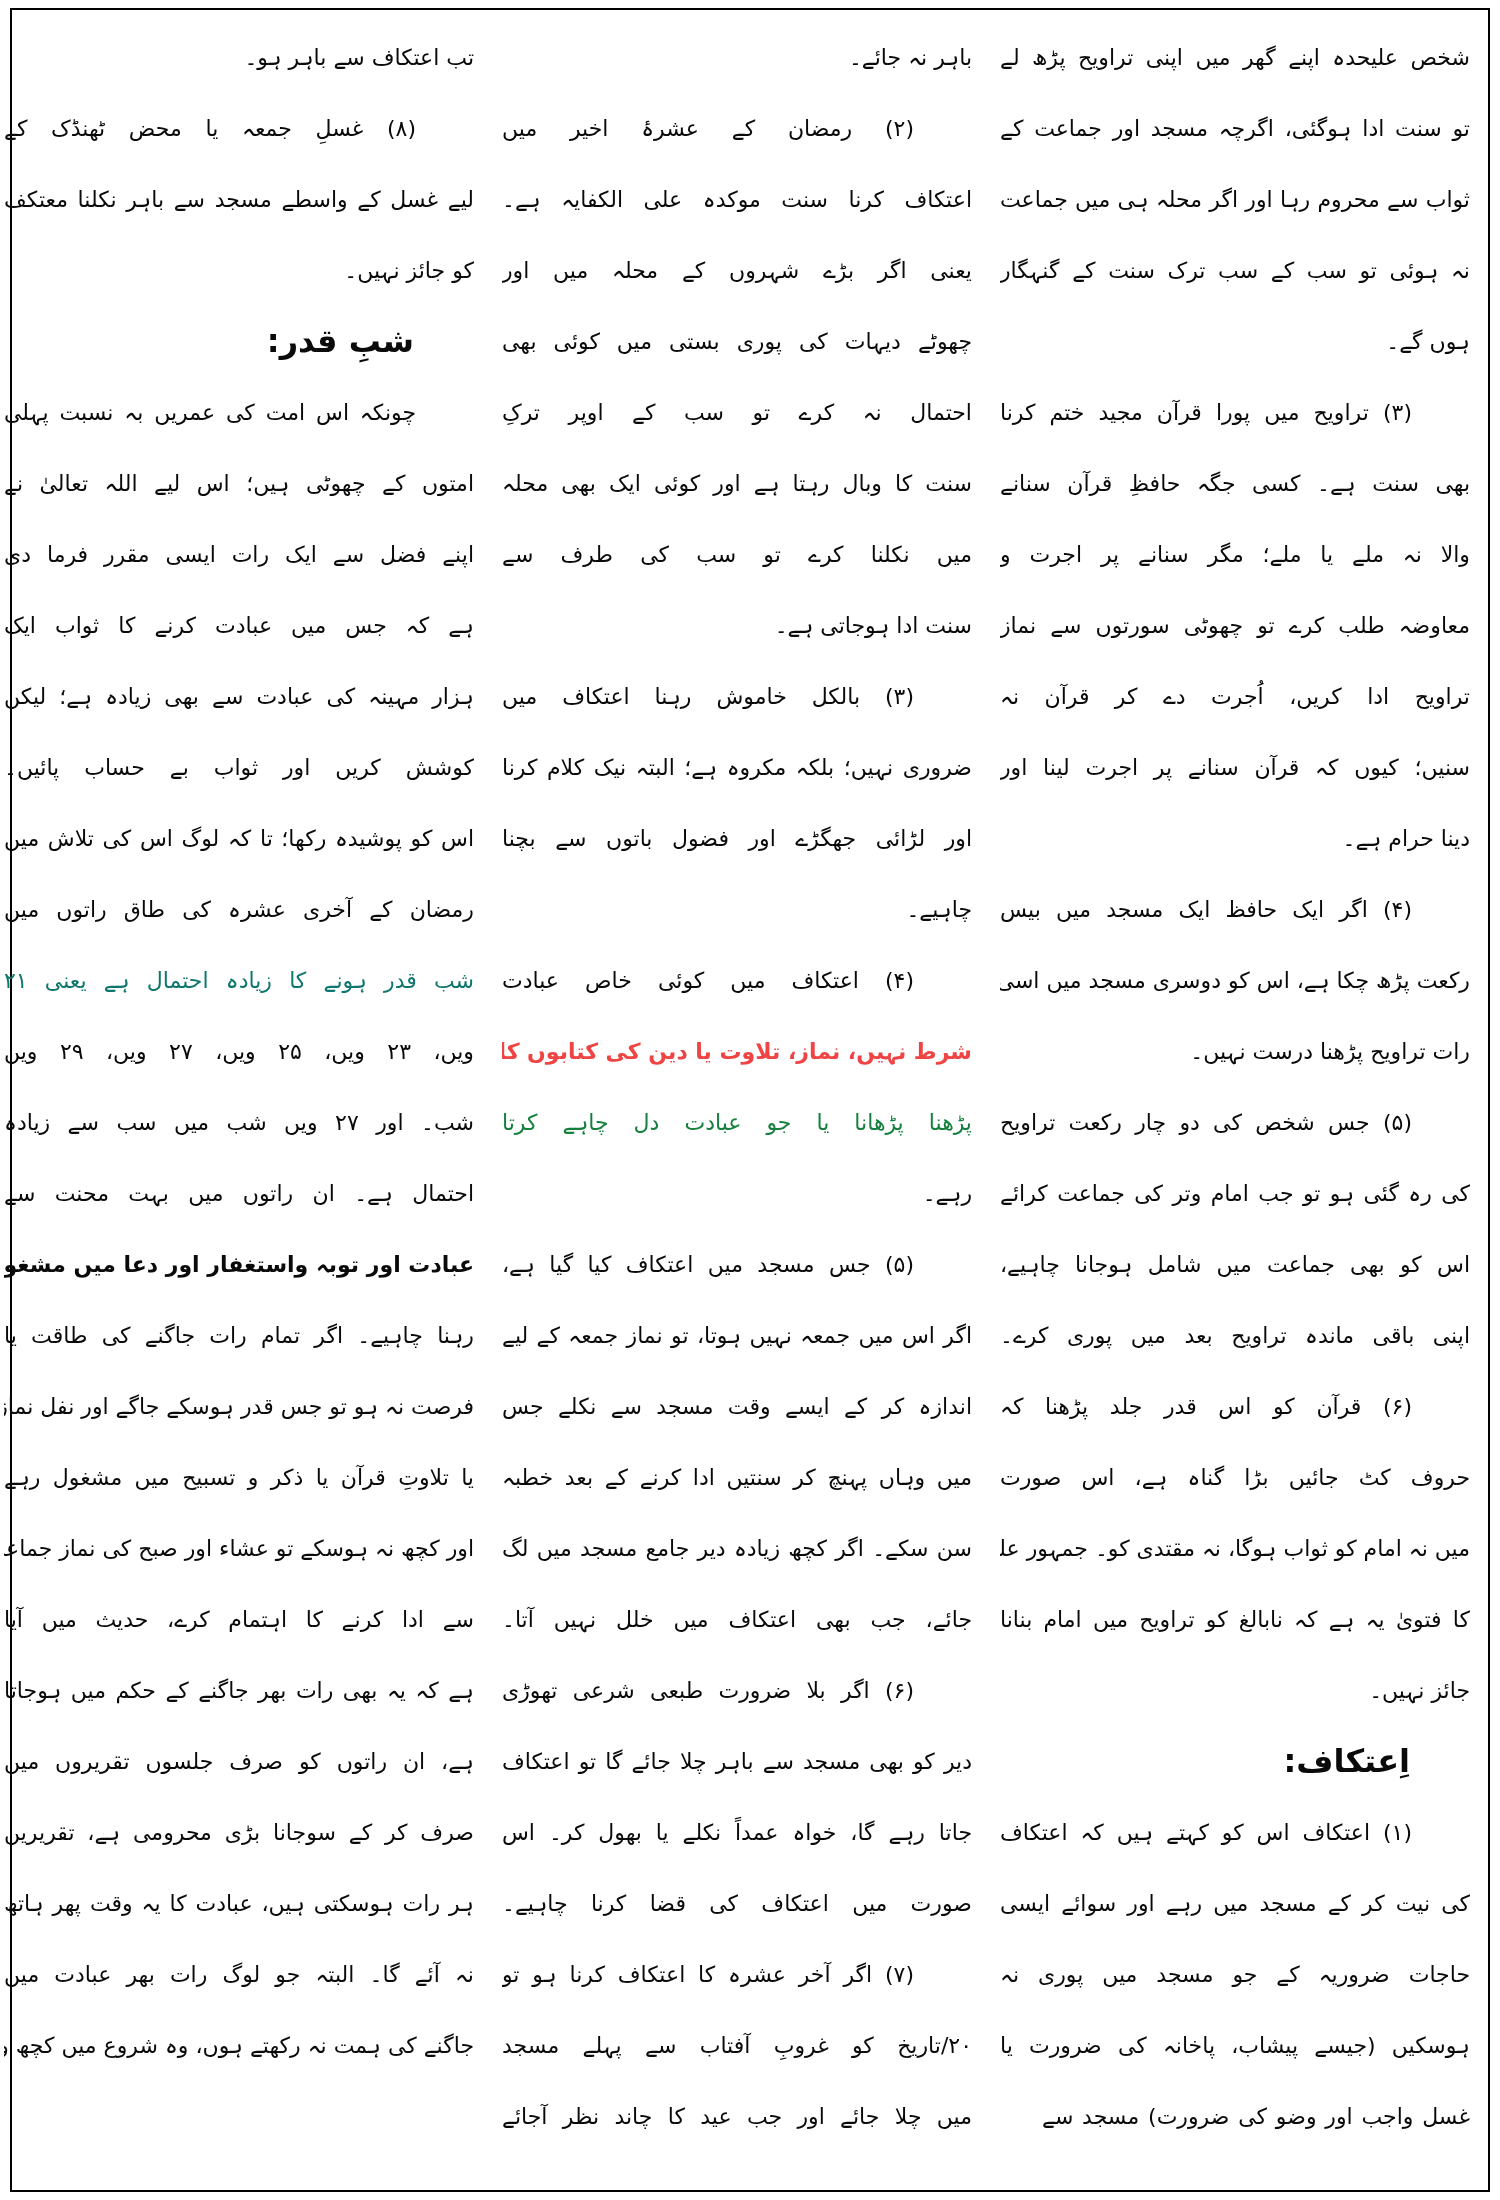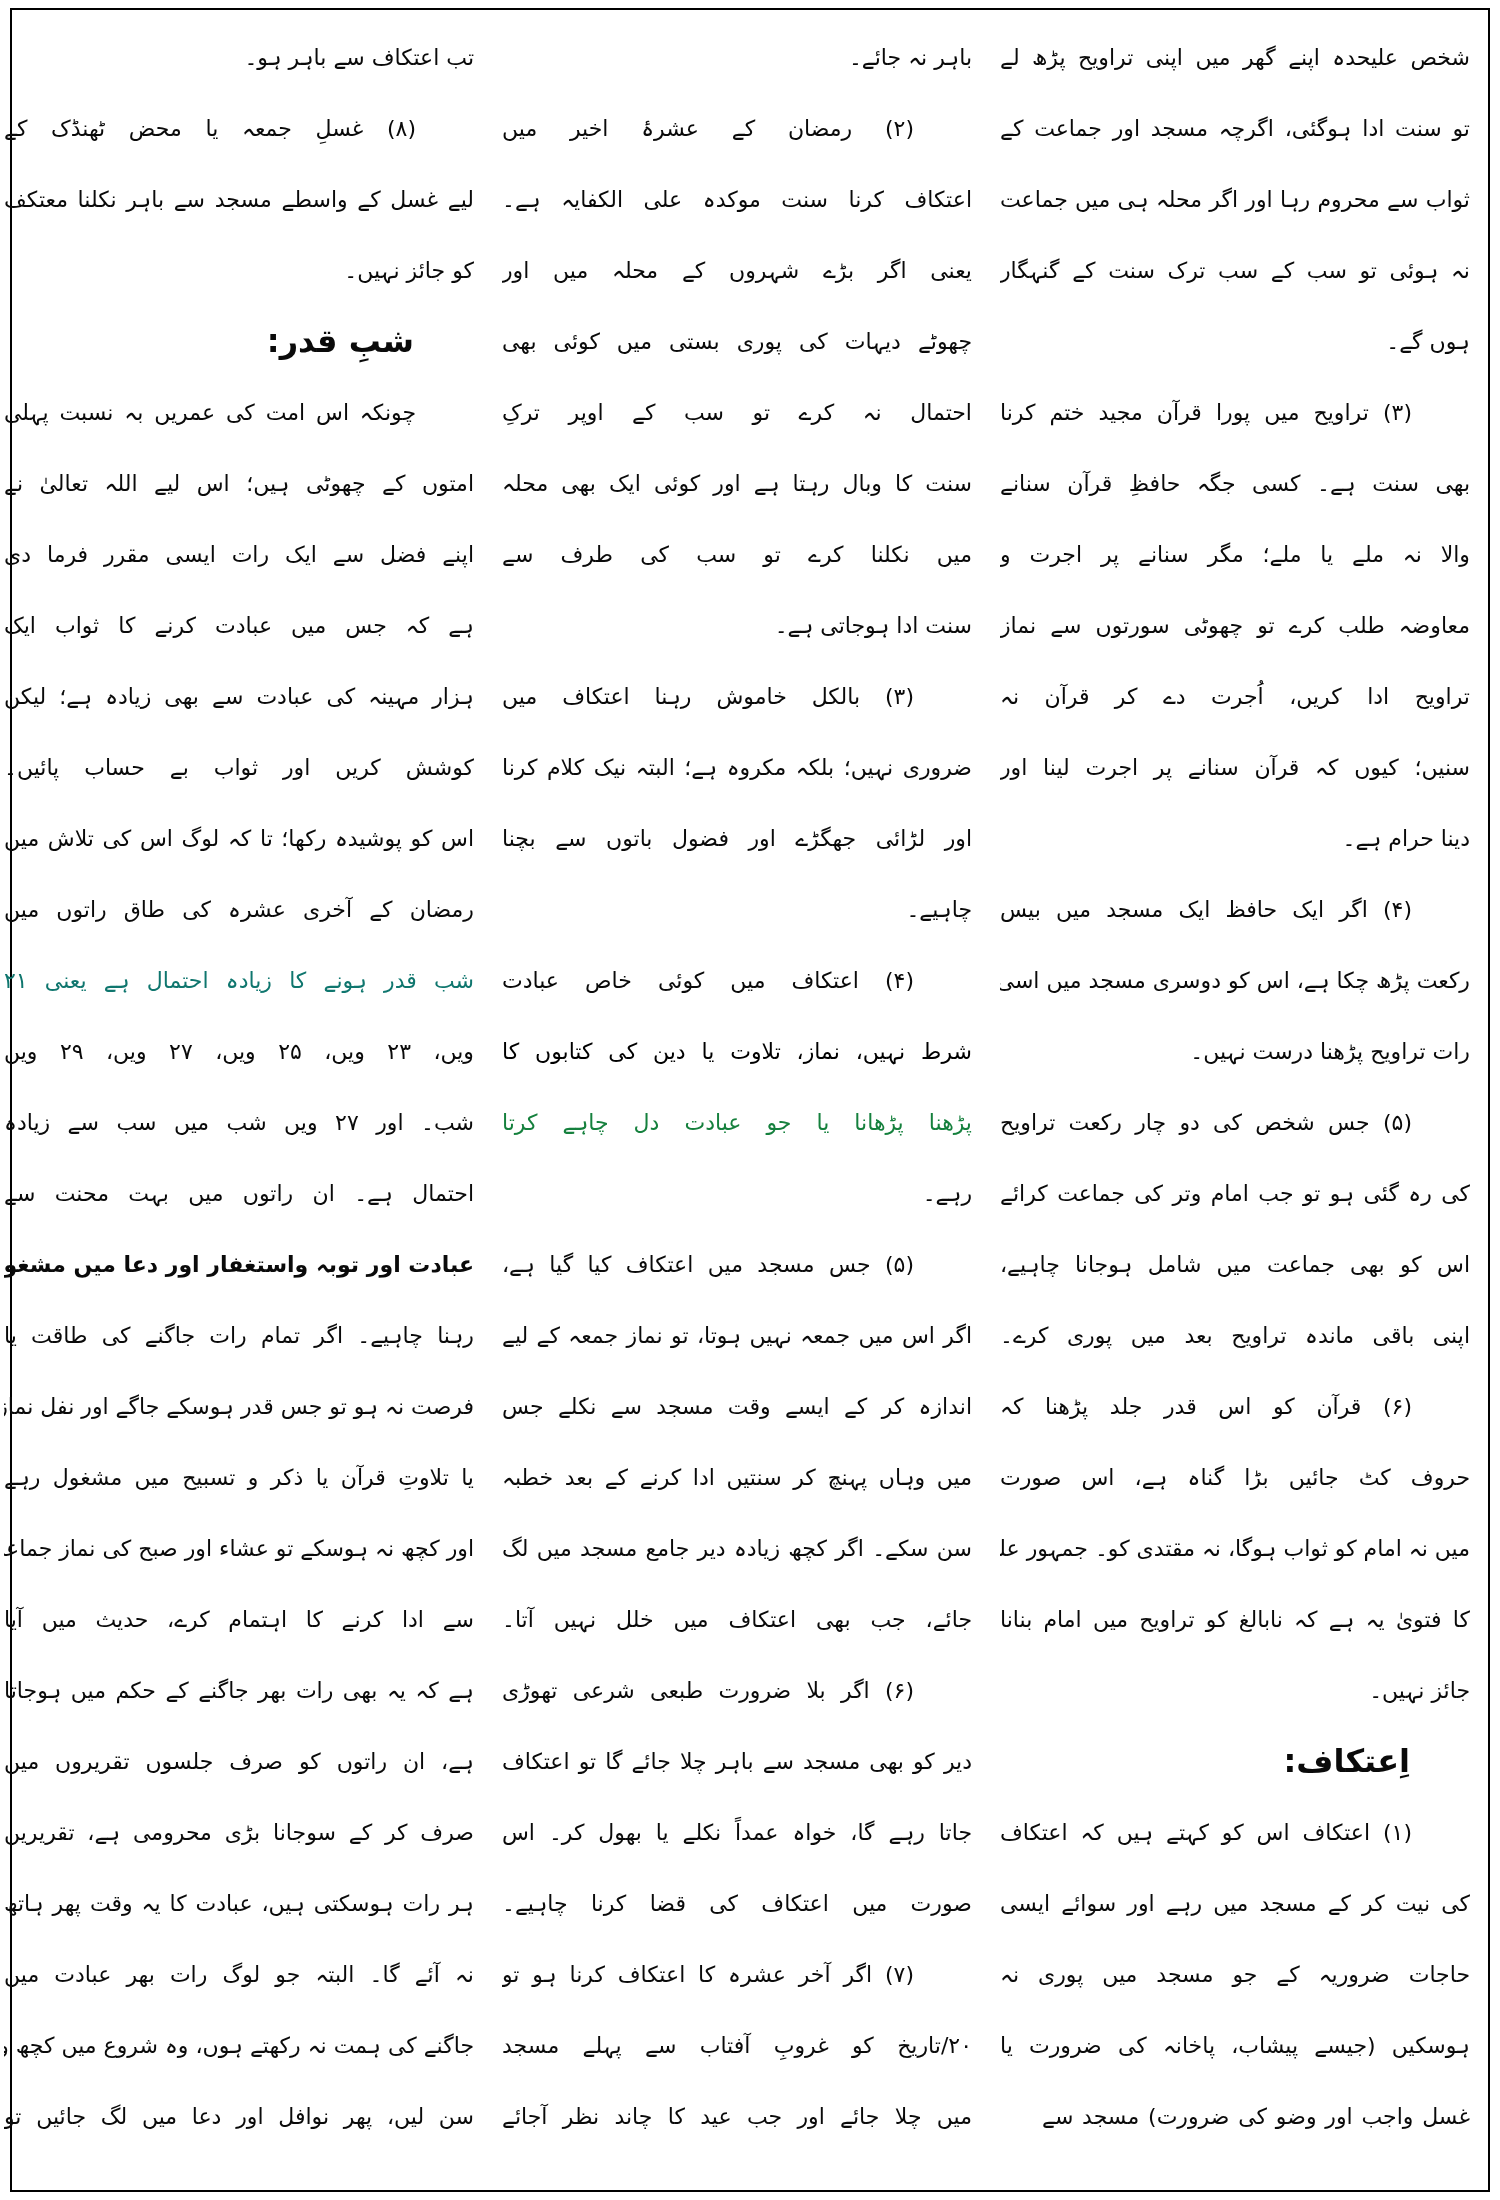--- a/index.html
+++ b/index.html
@@ -104,21 +104,21 @@
         <div class="line full" dir="rtl" style="color: rgb(10, 10, 10);">چھوٹے دیہات کی پوری بستی میں کوئی بھی</div>
         <div class="line full" dir="rtl" style="color: rgb(10, 10, 10);">احتمال نہ کرے تو سب کے اوپر ترکِ</div>
         <div class="line full" dir="rtl" style="color: rgb(10, 10, 10);">سنت کا وبال رہتا ہے اور کوئی ایک بھی محلہ</div>
         <div class="line full" dir="rtl" style="color: rgb(10, 10, 10);">میں نکلنا کرے تو سب کی طرف سے</div>
         <div class="line end" dir="rtl" style="color: rgb(10, 10, 10);">سنت ادا ہوجاتی ہے۔</div>
         <div class="line start" dir="rtl" style="color: rgb(10, 10, 10);">(۳) بالکل خاموش رہنا اعتکاف میں</div>
         <div class="line full" dir="rtl" style="color: rgb(10, 10, 10);">ضروری نہیں؛ بلکہ مکروہ ہے؛ البتہ نیک کلام کرنا</div>
         <div class="line full" dir="rtl" style="color: rgb(10, 10, 10);">اور لڑائی جھگڑے اور فضول باتوں سے بچنا</div>
         <div class="line end" dir="rtl" style="color: rgb(10, 10, 10);">چاہیے۔</div>
         <div class="line start" dir="rtl" style="color: rgb(10, 10, 10);">(۴) اعتکاف میں کوئی خاص عبادت</div>
-        <div class="line full" dir="rtl" style="color: #000000;">شرط نہیں، نماز، تلاوت یا دین کی کتابوں کا</div>
+        <div class="line full" dir="rtl" style="color: #ef4444; font-weight: bold;">شرط نہیں، نماز، تلاوت یا دین کی کتابوں کا</div>
         <div class="line full" dir="rtl" style="color: #15803d;">پڑھنا پڑھانا یا جو عبادت دل چاہے کرتا</div>
         <div class="line end" dir="rtl" style="color: rgb(10, 10, 10);">رہے۔</div>
         <div class="line start" dir="rtl" style="color: rgb(10, 10, 10);">(۵) جس مسجد میں اعتکاف کیا گیا ہے،</div>
         <div class="line full" dir="rtl" style="color: rgb(10, 10, 10);">اگر اس میں جمعہ نہیں ہوتا، تو نماز جمعہ کے لیے</div>
         <div class="line full" dir="rtl" style="color: rgb(10, 10, 10);">اندازہ کر کے ایسے وقت مسجد سے نکلے جس</div>
         <div class="line full" dir="rtl" style="color: rgb(10, 10, 10);">میں وہاں پہنچ کر سنتیں ادا کرنے کے بعد خطبہ</div>
         <div class="line full" dir="rtl" style="color: rgb(10, 10, 10);">سن سکے۔ اگر کچھ زیادہ دیر جامع مسجد میں لگ</div>
         <div class="line full" dir="rtl" style="color: rgb(10, 10, 10);">جائے، جب بھی اعتکاف میں خلل نہیں آتا۔</div>
         <div class="line start" dir="rtl" style="color: rgb(10, 10, 10);">(۶) اگر بلا ضرورت طبعی شرعی تھوڑی</div>
         <div class="line full" dir="rtl" style="color: rgb(10, 10, 10);">دیر کو بھی مسجد سے باہر چلا جائے گا تو اعتکاف</div>
@@ -151,16 +151,15 @@
         <div class="line full" dir="rtl" style="color: rgb(10, 10, 10);">فرصت نہ ہو تو جس قدر ہوسکے جاگے اور نفل نماز</div>
         <div class="line full" dir="rtl" style="color: rgb(10, 10, 10);">یا تلاوتِ قرآن یا ذکر و تسبیح میں مشغول رہے</div>
         <div class="line full" dir="rtl" style="color: rgb(10, 10, 10);">اور کچھ نہ ہوسکے تو عشاء اور صبح کی نماز جماعت</div>
         <div class="line full" dir="rtl" style="color: rgb(10, 10, 10);">سے ادا کرنے کا اہتمام کرے، حدیث میں آیا</div>
         <div class="line full" dir="rtl" style="color: rgb(10, 10, 10);">ہے کہ یہ بھی رات بھر جاگنے کے حکم میں ہوجاتا</div>
         <div class="line full" dir="rtl" style="color: rgb(10, 10, 10);">ہے، ان راتوں کو صرف جلسوں تقریروں میں</div>
         <div class="line full" dir="rtl" style="color: rgb(10, 10, 10);">صرف کر کے سوجانا بڑی محرومی ہے، تقریریں</div>
         <div class="line full" dir="rtl" style="color: rgb(10, 10, 10);">ہر رات ہوسکتی ہیں، عبادت کا یہ وقت پھر ہاتھ</div>
         <div class="line full" dir="rtl" style="color: rgb(10, 10, 10);">نہ آئے گا۔ البتہ جو لوگ رات بھر عبادت میں</div>
         <div class="line full" dir="rtl" style="color: rgb(10, 10, 10);">جاگنے کی ہمت نہ رکھتے ہوں، وہ شروع میں کچھ وعظ</div>
-        <div class="line full" dir="rtl" style="color: rgb(10, 10, 10);">سن لیں، پھر نوافل اور دعا میں لگ جائیں تو</div>
       </div>
   </div>
 </div>
 
 </body></html>

